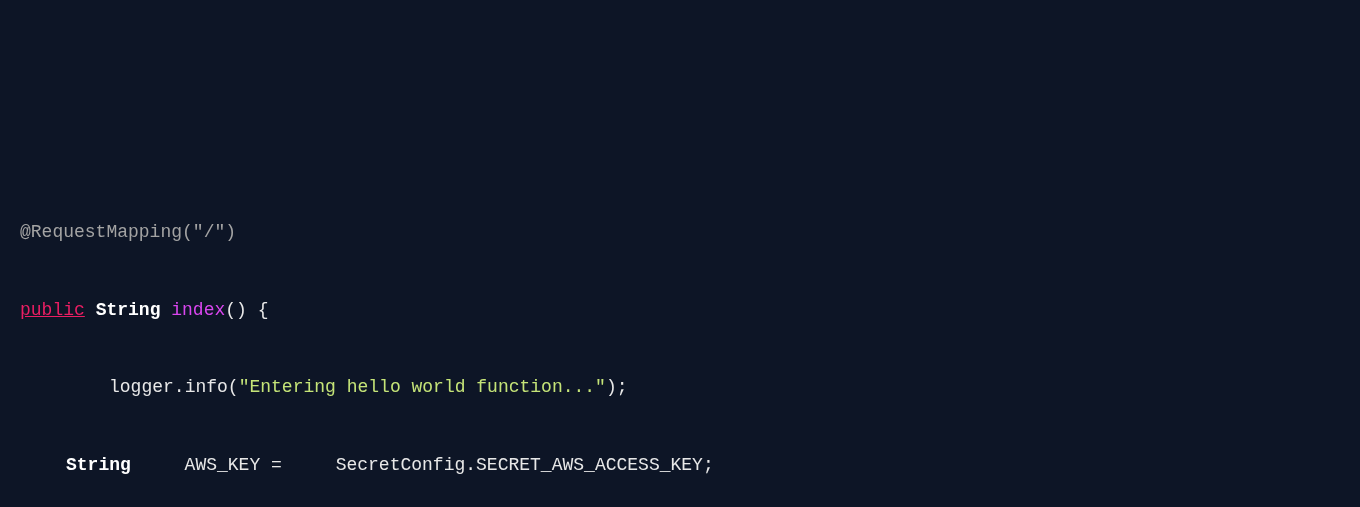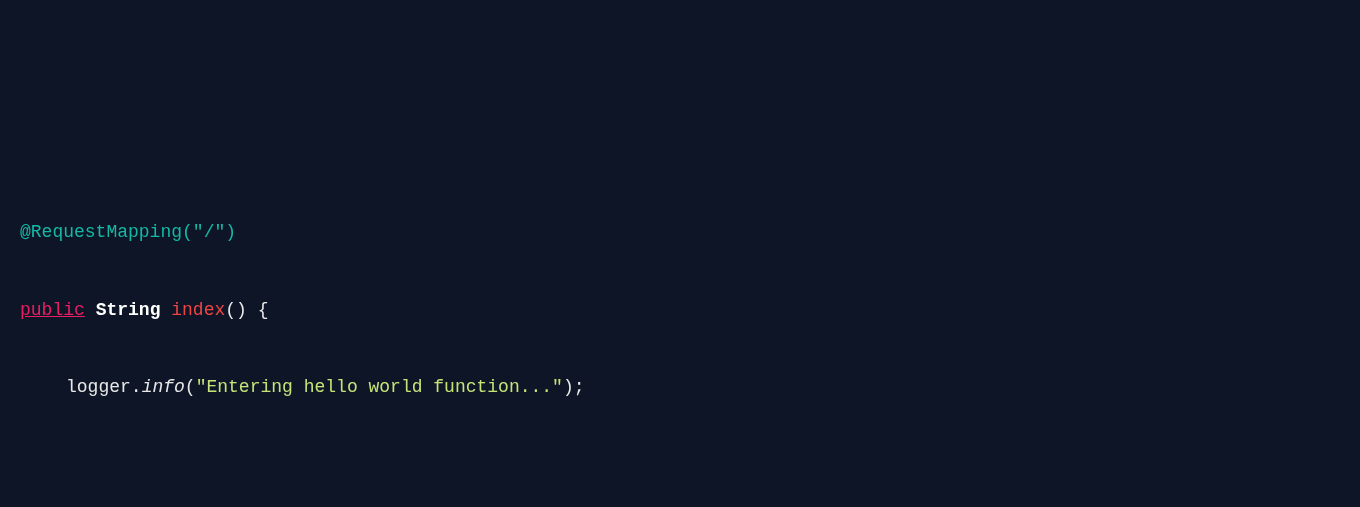--- a/index.html
+++ b/index.html
@@ -13,59 +13,60 @@
       font-family: 'Consolas', 'Monaco', 'Courier New', monospace;
       font-size: 18px;
       line-height: 2.15;
       padding: 20px 20px 20px 20px;
       white-space: pre;
     }
     .code-container {
       font-weight: 500;
     }
     .annotation {
-      color: #14b8a6;
+      color: #a3a3a3;
     }
     .keyword-public {
       color: #e91e63;
       text-decoration: underline;
     }
     .type {
       color: #ffffff;
       font-weight: 700;
     }
     .method-name {
-      color: #ef4444;
+      color: #d946ef;
     }
     .punct {
       color: #e8e8e8;
     }
     .ident {
       color: #e8e8e8;
+      margin-left: 43px;
     }
     .method-call {
       color: #e8e8e8;
-      font-style: italic;
     }
     .string {
       color: #c5e478;
     }
     .indent2 {
       padding-left: 46px;
     }
   </style>
 </head>
 <body>
 
 
 
 <div class="code-container">
 <div><span class="annotation">@RequestMapping</span><span class="annotation">(</span><span class="annotation">"/"</span><span class="annotation">)</span></div>
 <div><span class="keyword-public">public</span> <span class="type">String</span> <span class="method-name">index</span><span class="punct">()</span><span class="punct"> {</span></div>
 <div class="indent2"><span class="ident">logger</span><span class="punct">.</span><span class="method-call">info</span><span class="punct">(</span><span class="string">"Entering hello world function..."</span><span class="punct">);</span></div>
+<div class="indent2"><span class="type">String</span><span class="ident"> AWS_KEY </span><span class="punct">= </span><span class="ident">SecretConfig.SECRET_AWS_ACCESS_KEY;</span></div>
 
 
 
 
 
 
 
 
 </div>
 

